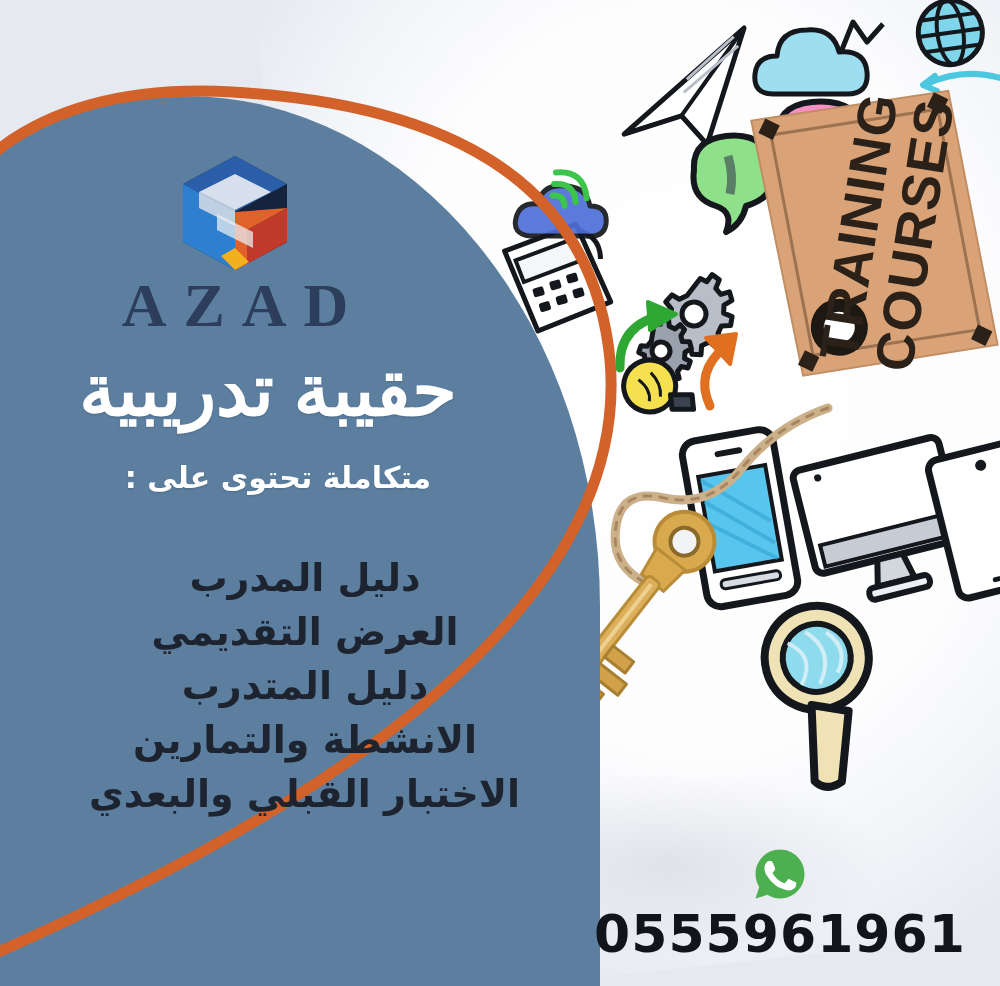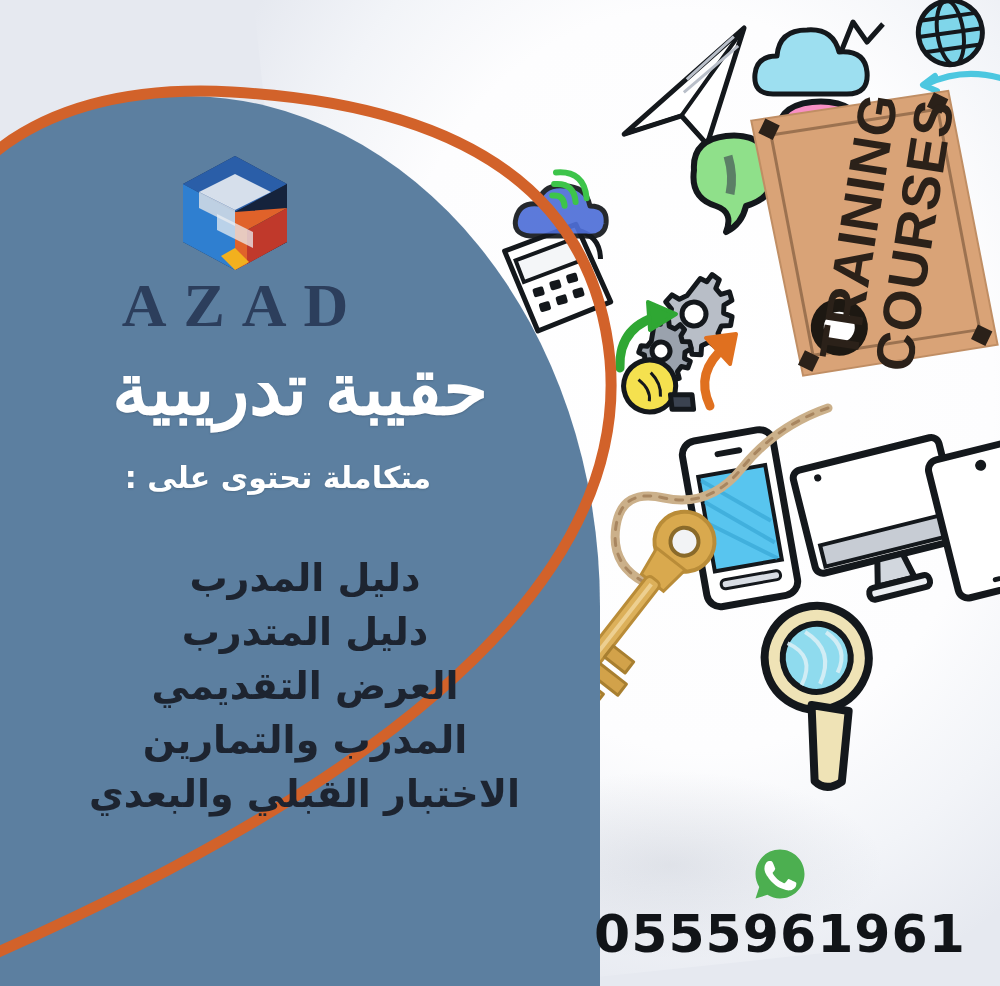--- a/index.html
+++ b/index.html
@@ -64,22 +64,22 @@
     font-weight:700;
     letter-spacing:17px;
     color:#2c3e5c;
     text-indent:17px;
     line-height:1;
     direction:ltr;
   }
   .headline {
     position:absolute; top:352px; right:32px;
     width:440px;
-    text-align:right;
-    font-family:Liberation Serif, serif;
+    text-align:center;
+    font-family:Liberation Sans, sans-serif;
     font-size:72px;
     font-weight:700;
     color:#ffffff;
     line-height:1.06;
     letter-spacing:-1px;
     text-shadow:0 1px 2px rgba(40,55,72,.28);
   }
   .subhead {
     position:absolute; top:460px; right:32px;
     width:420px;
@@ -320,23 +320,23 @@
         <path d="M42 62 L78 80 L78 96 L42 78 Z" fill="#e9edf2" opacity=".75"></path>
       </svg>
       <div class="brand-name">AZAD</div>
     </div>
 
     <div class="headline">حقيبة تدريبية</div>
     <div class="subhead">متكاملة تحتوى على :</div>
 
     <div class="bullets">
       <div class="bullet">دليل المدرب</div>
+      <div class="bullet">العرض التقديمي</div>
       <div class="bullet">دليل المتدرب</div>
-      <div class="bullet">العرض التقديمي</div>
-      <div class="bullet">المدرب والتمارين</div>
+      <div class="bullet">الانشطة والتمارين</div>
       <div class="bullet">الاختبار القبلي والبعدي</div>
     </div>
   </div>
 
   <div class="contact">
     <svg class="wa-icon" viewBox="0 0 64 64">
       <path d="M32 4C16.5 4 4 16.5 4 32c0 5.4 1.6 10.5 4.3 14.8L4 60l13.6-4.2C21.8 58.4 26.8 60 32 60c15.5 0 28-12.5 28-28S47.5 4 32 4z" fill="#4caf50"></path>
       <path d="M23.4 18.6c-.7-1.6-1.4-1.6-2-1.6h-1.7c-.6 0-1.6.2-2.4 1.1-.8.9-3.1 3.1-3.1 7.5s3.2 8.7 3.6 9.3c.4.6 6.2 9.9 15.3 13.5 7.6 3 9.1 2.4 10.8 2.2 1.6-.1 5.3-2.2 6.1-4.3.8-2.1.8-3.9.5-4.3-.2-.4-.8-.6-1.7-1.1-.9-.4-5.3-2.6-6.1-2.9-.8-.3-1.4-.4-2 .5-.6.9-2.3 2.9-2.8 3.5-.5.6-1 .7-1.9.2-.9-.4-3.8-1.4-7.2-4.5-2.7-2.4-4.5-5.3-5-6.2-.5-.9 0-1.4.4-1.8.4-.4.9-1 1.3-1.5.4-.5.6-.9.9-1.5.3-.6.1-1.1-.1-1.6-.2-.5-1.9-4.8-2.7-6.5z" fill="#ffffff"></path>
     </svg>
     <div class="phone">0555961961</div>

